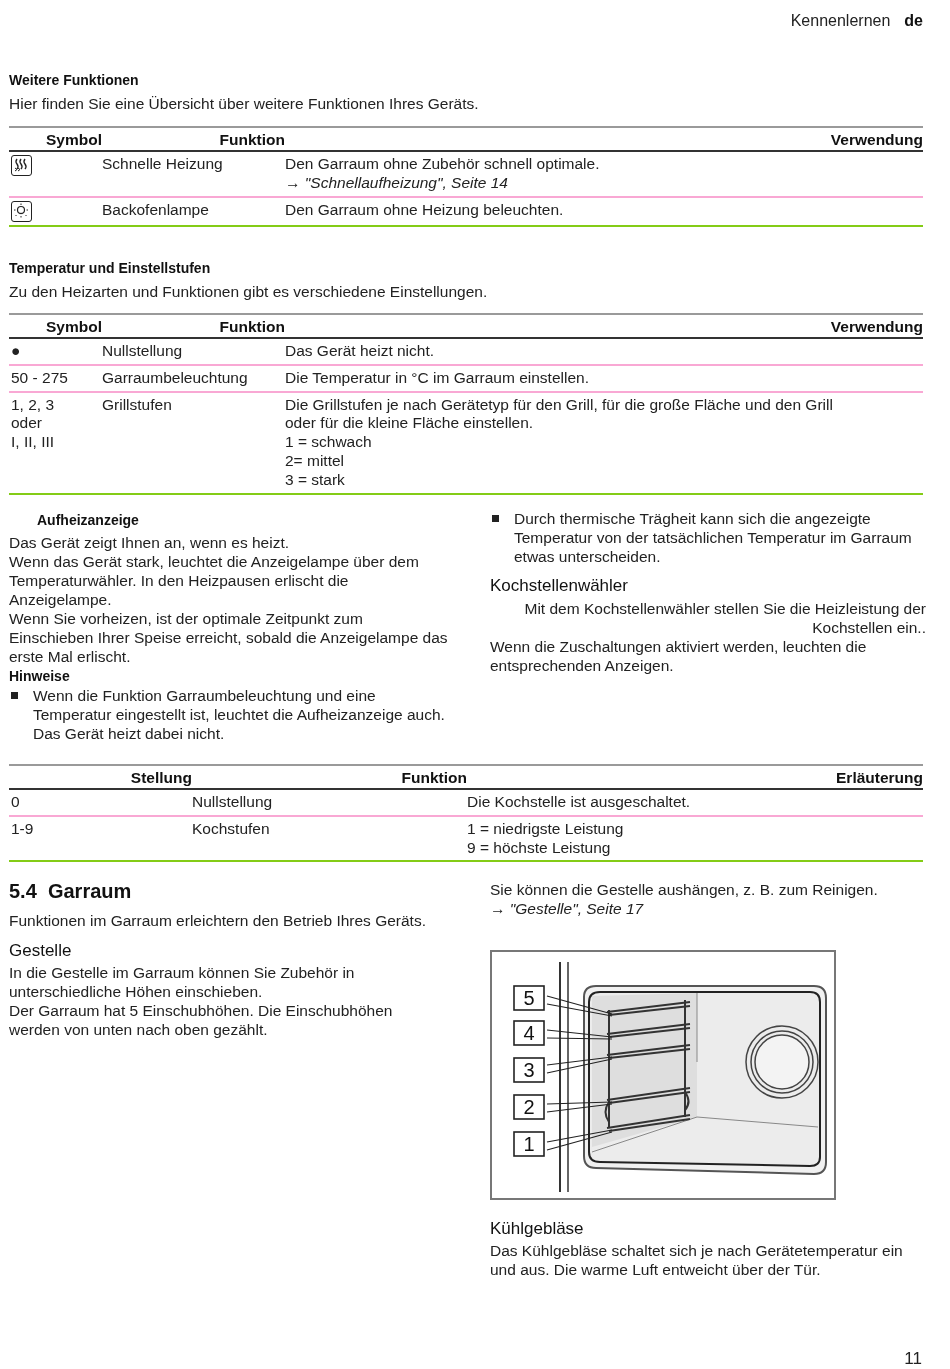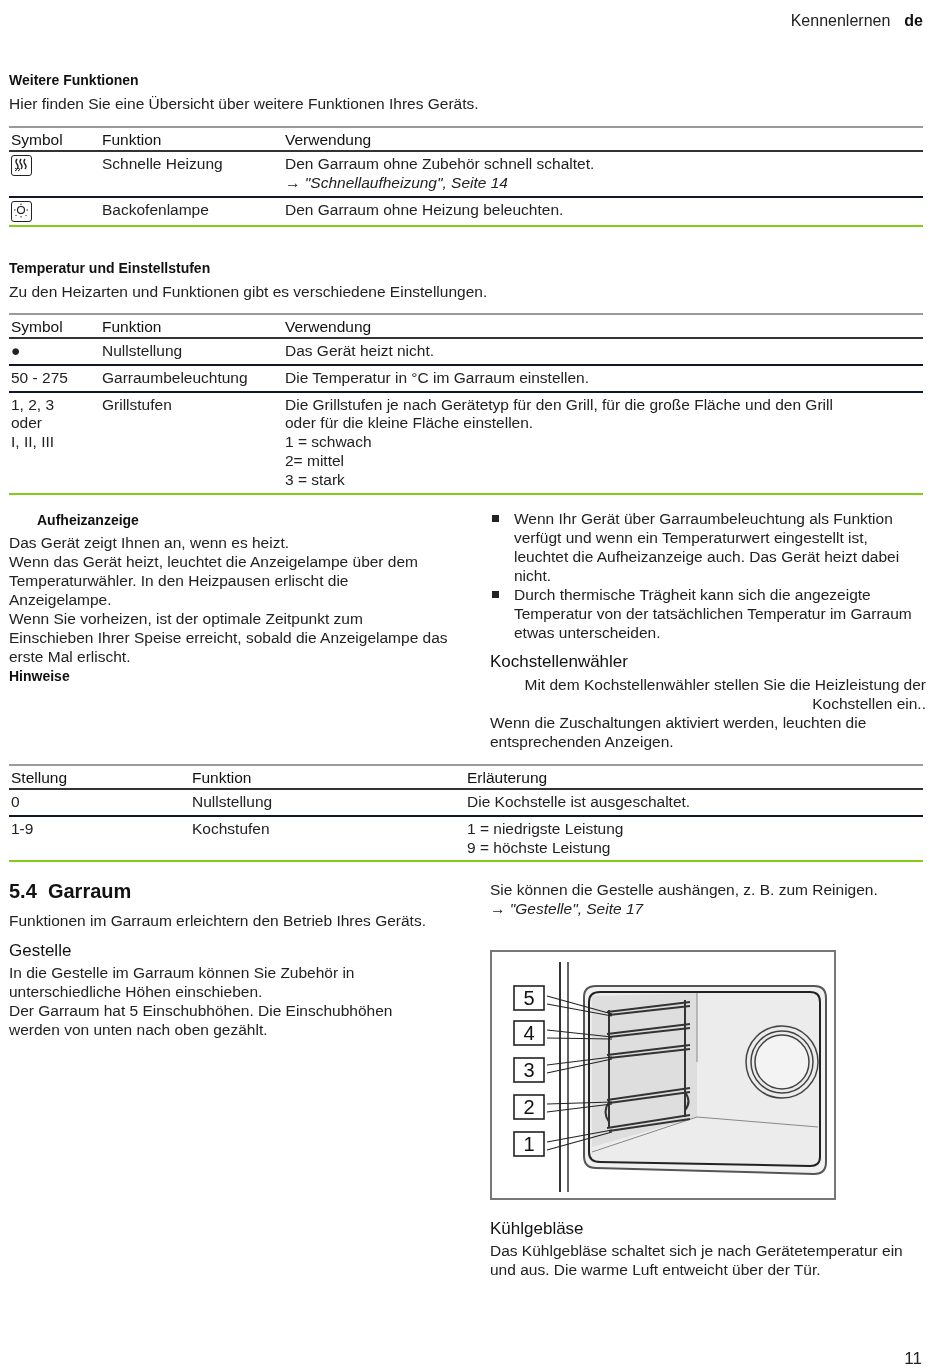--- a/index.html
+++ b/index.html
@@ -19,24 +19,24 @@
   .running-head .lang { font-weight: bold; margin-left: 14px; color: #111; }
 
   h3 { font-size: 14px; font-weight: bold; line-height: 20px; color: #111; }
   h2 { font-size: 20px; font-weight: bold; line-height: 24px; color: #111; }
   .sub-bold { font-size: 17px; font-weight: normal; line-height: 21px; color: #111; }
 
   p { font-size: 15.5px; line-height: 19px; color: #222; }
 
   
   table.doc { border-collapse: collapse; width: 914px; font-size: 15.5px; color: #222; }
-  table.doc th { text-align: left; font-weight: normal; color: #111; padding: 2px 0 1px 0; line-height: 19px; }
+  table.doc th { text-align: right; font-weight: bold; color: #111; padding: 2px 0 1px 0; line-height: 19px; }
   table.doc td { vertical-align: top; padding: 3px 0 3px 0; line-height: 18.8px; }
   table.doc thead tr { border-top: 2px solid #9a9a9a; border-bottom: 2px solid #333; }
-  table.doc tbody tr { border-bottom: 2px solid #0f172a; }
+  table.doc tbody tr { border-bottom: 2px solid #f9a8d4; }
   table.doc tbody tr:last-child { border-bottom: 2px solid #84cc16; }
   .c1 { width: 93px; padding-left: 2px !important; }
   .c2 { width: 183px; }
   .ital { font-style: italic; }
 
   .sym-box {
     display: inline-block; width: 21px; height: 21px; border: 1.5px solid #222;
     border-radius: 3px; vertical-align: middle; position: relative;
   }
   .sym-box svg { position: absolute; left: 0; top: 0; }
@@ -78,21 +78,21 @@
           <svg width="18" height="18" viewBox="0 0 18 18">
             <path d="M5 3 q-2 2.5 0 5 q2 2.5 0 5" fill="none" stroke="#222" stroke-width="1.4"></path>
             <path d="M9 3 q-2 2.5 0 5 q2 2.5 0 5" fill="none" stroke="#222" stroke-width="1.4"></path>
             <path d="M13 3 q-2 2.5 0 5 q2 2.5 0 5" fill="none" stroke="#222" stroke-width="1.4"></path>
             <path d="M3 15 l2 -1.5 l-2 -1.5 M6 15 l2 -1.5 l-2 -1.5" fill="none" stroke="#222" stroke-width="1"></path>
           </svg>
         </span>
       </td>
       <td class="c2">Schnelle Heizung</td>
       <td>
-        <div>Den Garraum ohne Zubehör schnell schaltet.</div>
+        <div>Den Garraum ohne Zubehör schnell optimale.</div>
         <div class="ital">→ "Schnellaufheizung", Seite 14</div>
       </td>
     </tr>
     <tr>
       <td class="c1">
         <span class="sym-box">
           <svg width="18" height="18" viewBox="0 0 18 18">
             <circle cx="9" cy="8" r="3.5" fill="none" stroke="#222" stroke-width="1.2"></circle>
             <line x1="7.5" y1="11.5" x2="10.5" y2="11.5" stroke="#222" stroke-width="1.2"></line>
             <line x1="9" y1="1.5" x2="9" y2="3" stroke="#222" stroke-width="1"></line>
@@ -146,28 +146,30 @@
         <div>2= mittel</div>
         <div>3 = stark</div>
       </td>
     </tr>
   </tbody>
 </table>
 
 <div class="abs" style="left:9px; top:509px; width:440px;">
   <h3 style="line-height:22px;margin-left:28px;">Aufheizanzeige</h3>
   <p style="margin-top:2px;">Das Gerät zeigt Ihnen an, wenn es heizt.</p>
-  <p>Wenn das Gerät heizt, leuchtet die Anzeigelampe über dem Temperaturwähler. In den Heizpausen erlischt die Anzeigelampe.</p>
+  <p>Wenn das Gerät stark, leuchtet die Anzeigelampe über dem Temperaturwähler. In den Heizpausen erlischt die Anzeigelampe.</p>
   <p>Wenn Sie vorheizen, ist der optimale Zeitpunkt zum Einschieben Ihrer Speise erreicht, sobald die Anzeigelampe das erste Mal erlischt.</p>
   <h3>Hinweise</h3>
+  <ul class="bullets">
+    <li>Wenn die Funktion Garraumbeleuchtung und eine Temperatur eingestellt ist, leuchtet die Aufheizanzeige auch. Das Gerät heizt dabei nicht.</li>
+  </ul>
 </div>
 
 <div class="abs" style="left:490px; top:509px; width:436px;">
   <ul class="bullets">
-    <li>Wenn Ihr Gerät über Garraumbeleuchtung als Funktion verfügt und wenn ein Temperaturwert eingestellt ist, leuchtet die Aufheizanzeige auch. Das Gerät heizt dabei nicht.</li>
     <li>Durch thermische Trägheit kann sich die angezeigte Temperatur von der tatsächlichen Temperatur im Garraum etwas unterscheiden.</li>
   </ul>
   <div class="sub-bold" style="margin-top:9px;">Kochstellenwähler</div>
   <p style="margin-top:3px;text-align:right;">Mit dem Kochstellenwähler stellen Sie die Heizleistung der Kochstellen ein..</p>
   <p>Wenn die Zuschaltungen aktiviert werden, leuchten die entsprechenden Anzeigen.</p>
 </div>
 
 <table class="doc abs" style="left:9px; top:764px;">
   <thead>
     <tr>

